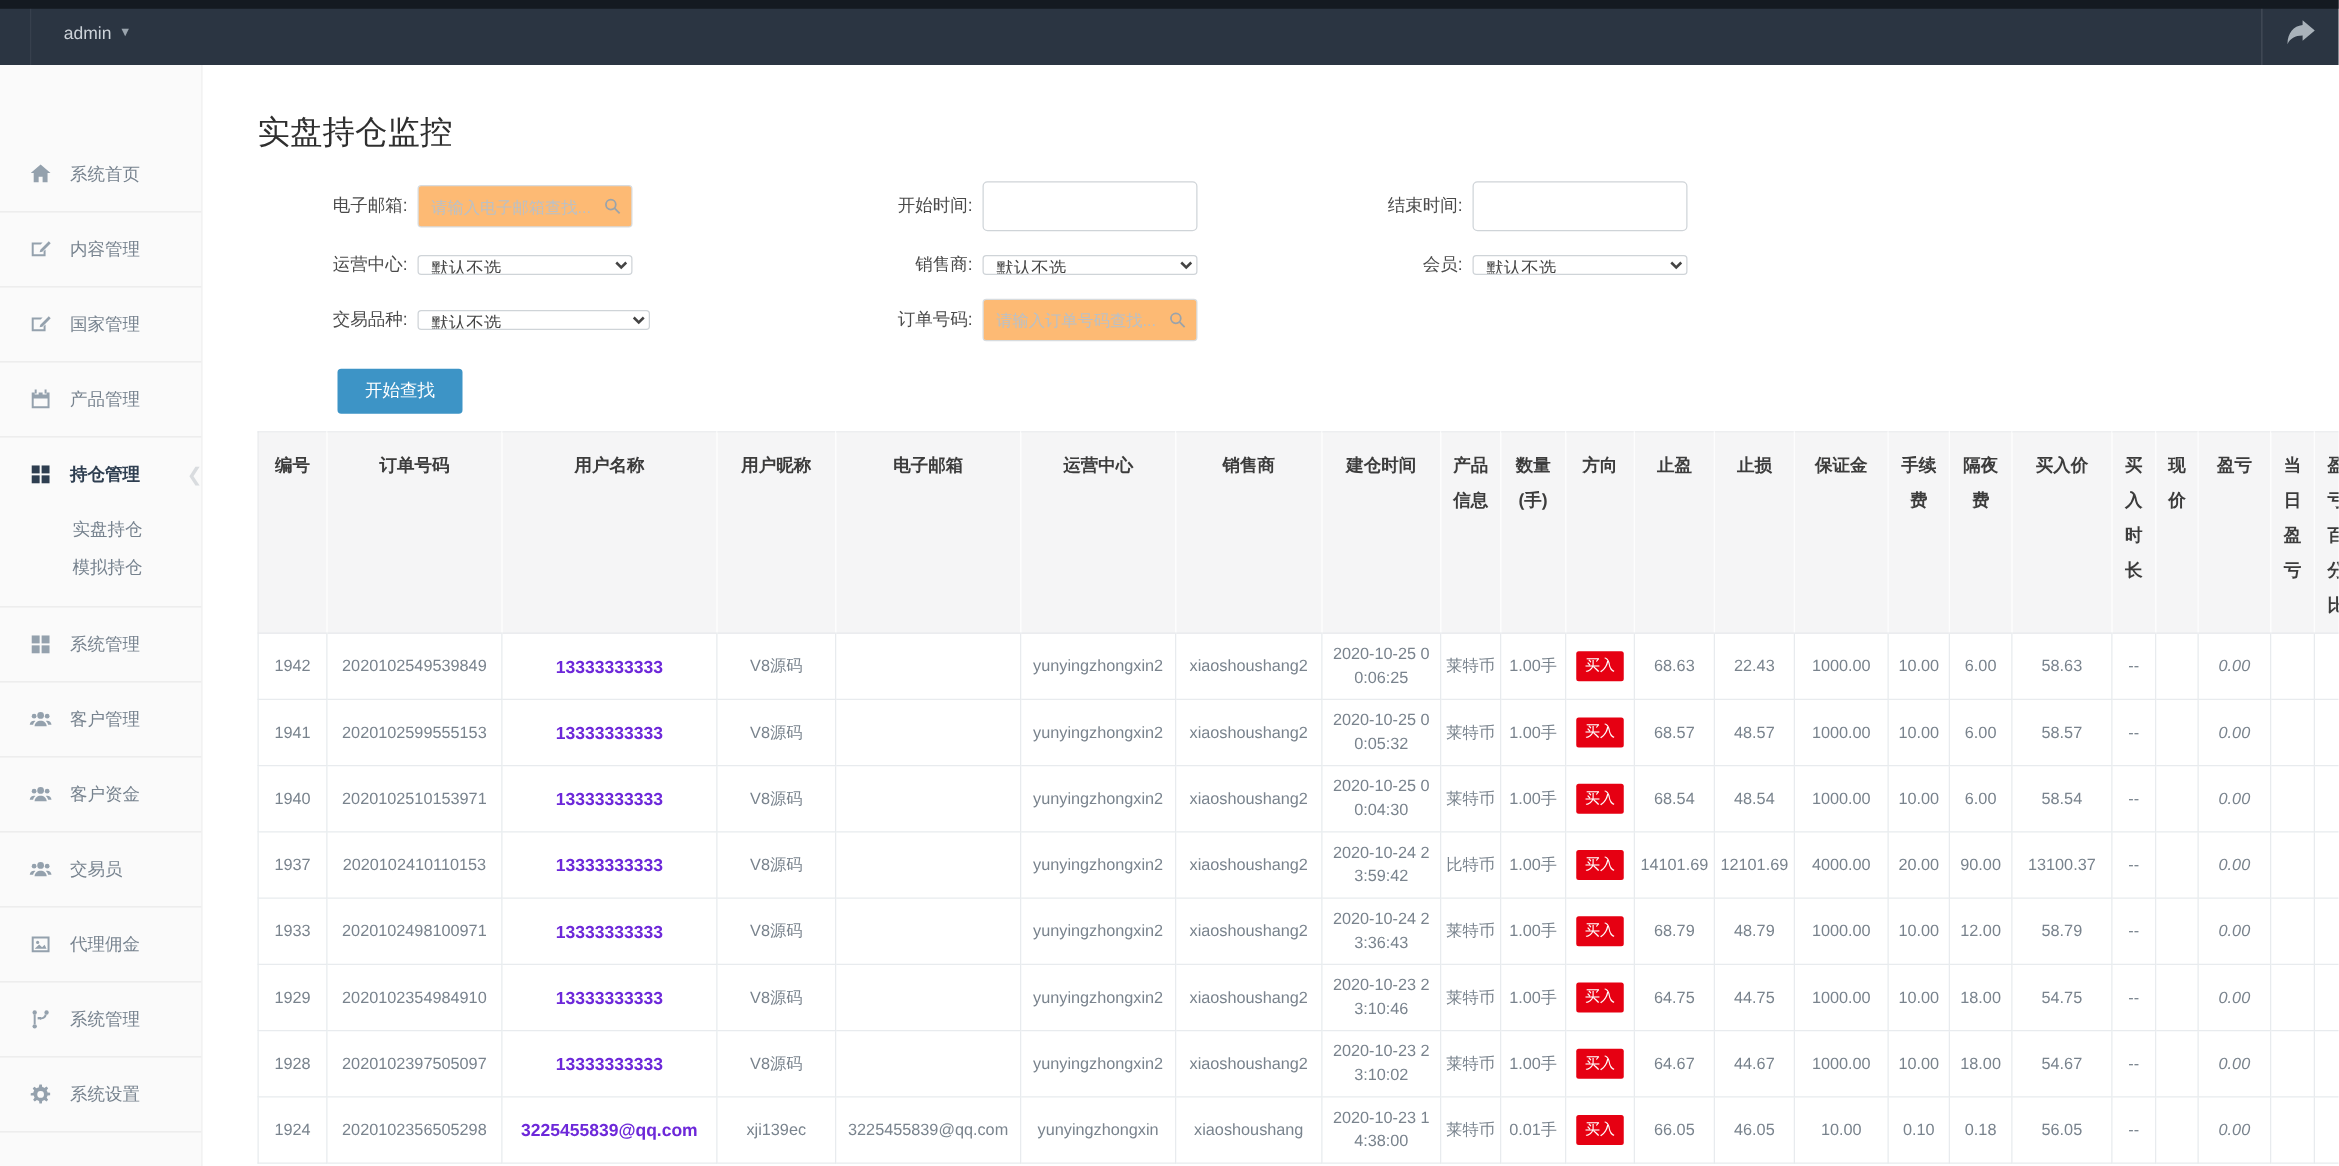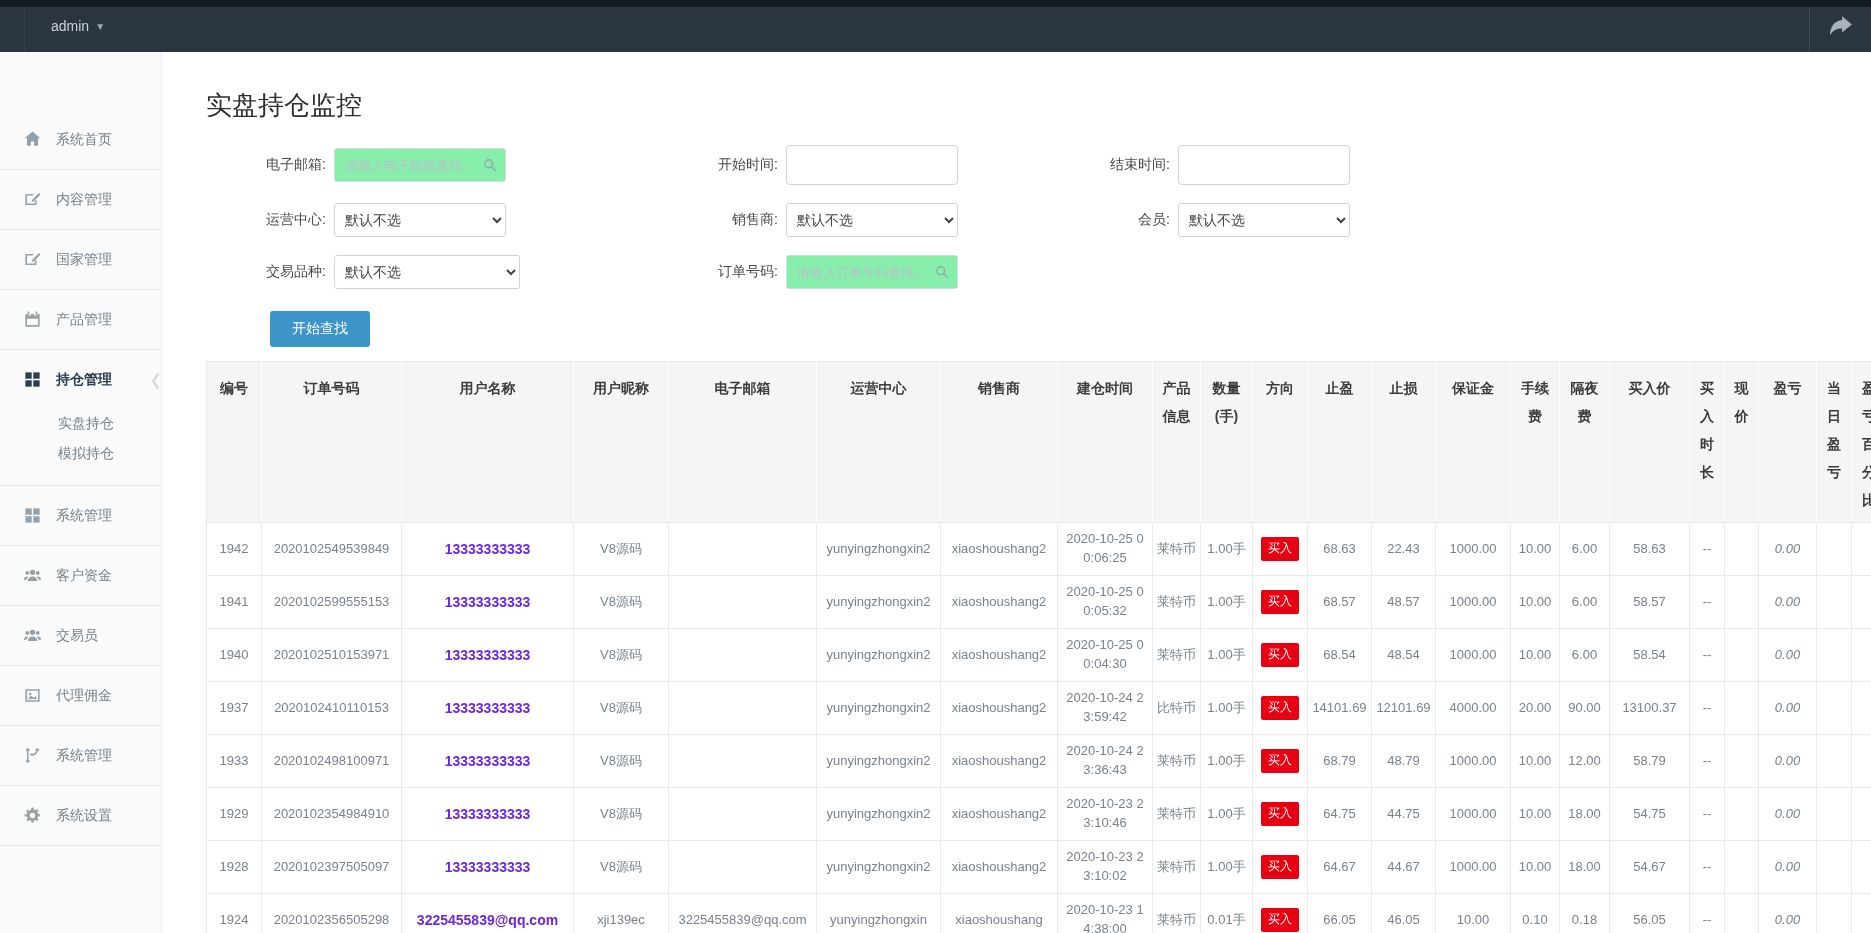--- a/index.html
+++ b/index.html
@@ -37,27 +37,27 @@
 
   
   .page-title { font-size:26px; font-weight:500; color:#2f2f2f; margin-bottom:22px; }
 
   .filters { display:grid; grid-template-columns:452px 392px 392px; row-gap:18px; margin-bottom:16px; }
   .f-cell { display:flex; align-items:center; }
   .f-label { width:128px; text-align:right; padding-right:8px; font-size:14px; color:#4a4a4a; flex:none; }
   .f-cell.first .f-label { width:128px; }
   .f-input-wrap { position:relative; }
   .f-input { width:172px; height:34px; border:1px solid #d7dbde; border-radius:3px;
-    padding:0 30px 0 10px; font-size:13px; color:#555; background:#86efac; }
+    padding:0 30px 0 10px; font-size:13px; color:#555; background:#fdba74; }
   .f-input::placeholder { color:#b9c0c7; }
   .f-input-wrap svg.mag { position:absolute; right:9px; top:10px; width:14px; height:14px;
     stroke:#9aa3ab; fill:none; stroke-width:1.6; }
   .f-date { width:172px; height:40px; border:1px solid #cfd4d8; border-radius:4px; padding:0 10px;
     font-size:13px; color:#555; }
-  .f-select { width:172px; height:34px; border:1px solid #cfd4d8; border-radius:3px;
+  .f-select { width:172px; height:16px; border:1px solid #cfd4d8; border-radius:3px;
     font-size:14px; color:#444; padding:0 6px; background:#fff; }
 
   .search-btn { display:inline-block; background:#3d94c6; color:#fff; border:none; border-radius:3px;
     font-size:14px; padding:9px 22px; cursor:pointer; margin:6px 0 14px 64px;
     font-family:inherit; }
 
   
   table.grid { border-collapse:collapse; table-layout:fixed; width:1657px; }
   .grid th { background:#f5f5f6; border:1px solid #e7e9ec; border-right:1px solid #fdfdfd;
     font-size:14px; color:#3c3c3c; font-weight:bold; text-align:center; vertical-align:top;
@@ -141,20 +141,33 @@
       </div>
       <div class="side-group">
         <div class="side-item">
           <svg viewBox="0 0 24 24">
             <rect x="3" y="3" width="8" height="8"></rect>
             <rect x="13" y="3" width="8" height="8"></rect>
             <rect x="3" y="13" width="8" height="8"></rect>
             <rect x="13" y="13" width="8" height="8"></rect>
           </svg>
           <span>系统管理</span>
+        </div>
+      </div>
+      <div class="side-group">
+        <div class="side-item">
+          <svg viewBox="0 0 24 24">
+            <circle cx="12" cy="8" r="3.4"></circle>
+            <path d="M5.8 19c.4-3.6 2.9-5.6 6.2-5.6s5.8 2 6.2 5.6z"></path>
+            <circle cx="5.4" cy="8.8" r="2.4"></circle>
+            <path d="M1 17.5c.3-2.6 2-4.1 4.4-4.1.5 0 1 .1 1.4.2-1.3 1-2.1 2.3-2.4 3.9z"></path>
+            <circle cx="18.6" cy="8.8" r="2.4"></circle>
+            <path d="M23 17.5c-.3-2.6-2-4.1-4.4-4.1-.5 0-1 .1-1.4.2 1.3 1 2.1 2.3 2.4 3.9z"></path>
+          </svg>
+          <span>客户管理</span>
         </div>
       </div>
       <div class="side-group">
         <div class="side-item">
           <svg viewBox="0 0 24 24">
             <circle cx="12" cy="8" r="3.4"></circle>
             <path d="M5.8 19c.4-3.6 2.9-5.6 6.2-5.6s5.8 2 6.2 5.6z"></path>
             <circle cx="5.4" cy="8.8" r="2.4"></circle>
             <path d="M1 17.5c.3-2.6 2-4.1 4.4-4.1.5 0 1 .1 1.4.2-1.3 1-2.1 2.3-2.4 3.9z"></path>
             <circle cx="18.6" cy="8.8" r="2.4"></circle>

